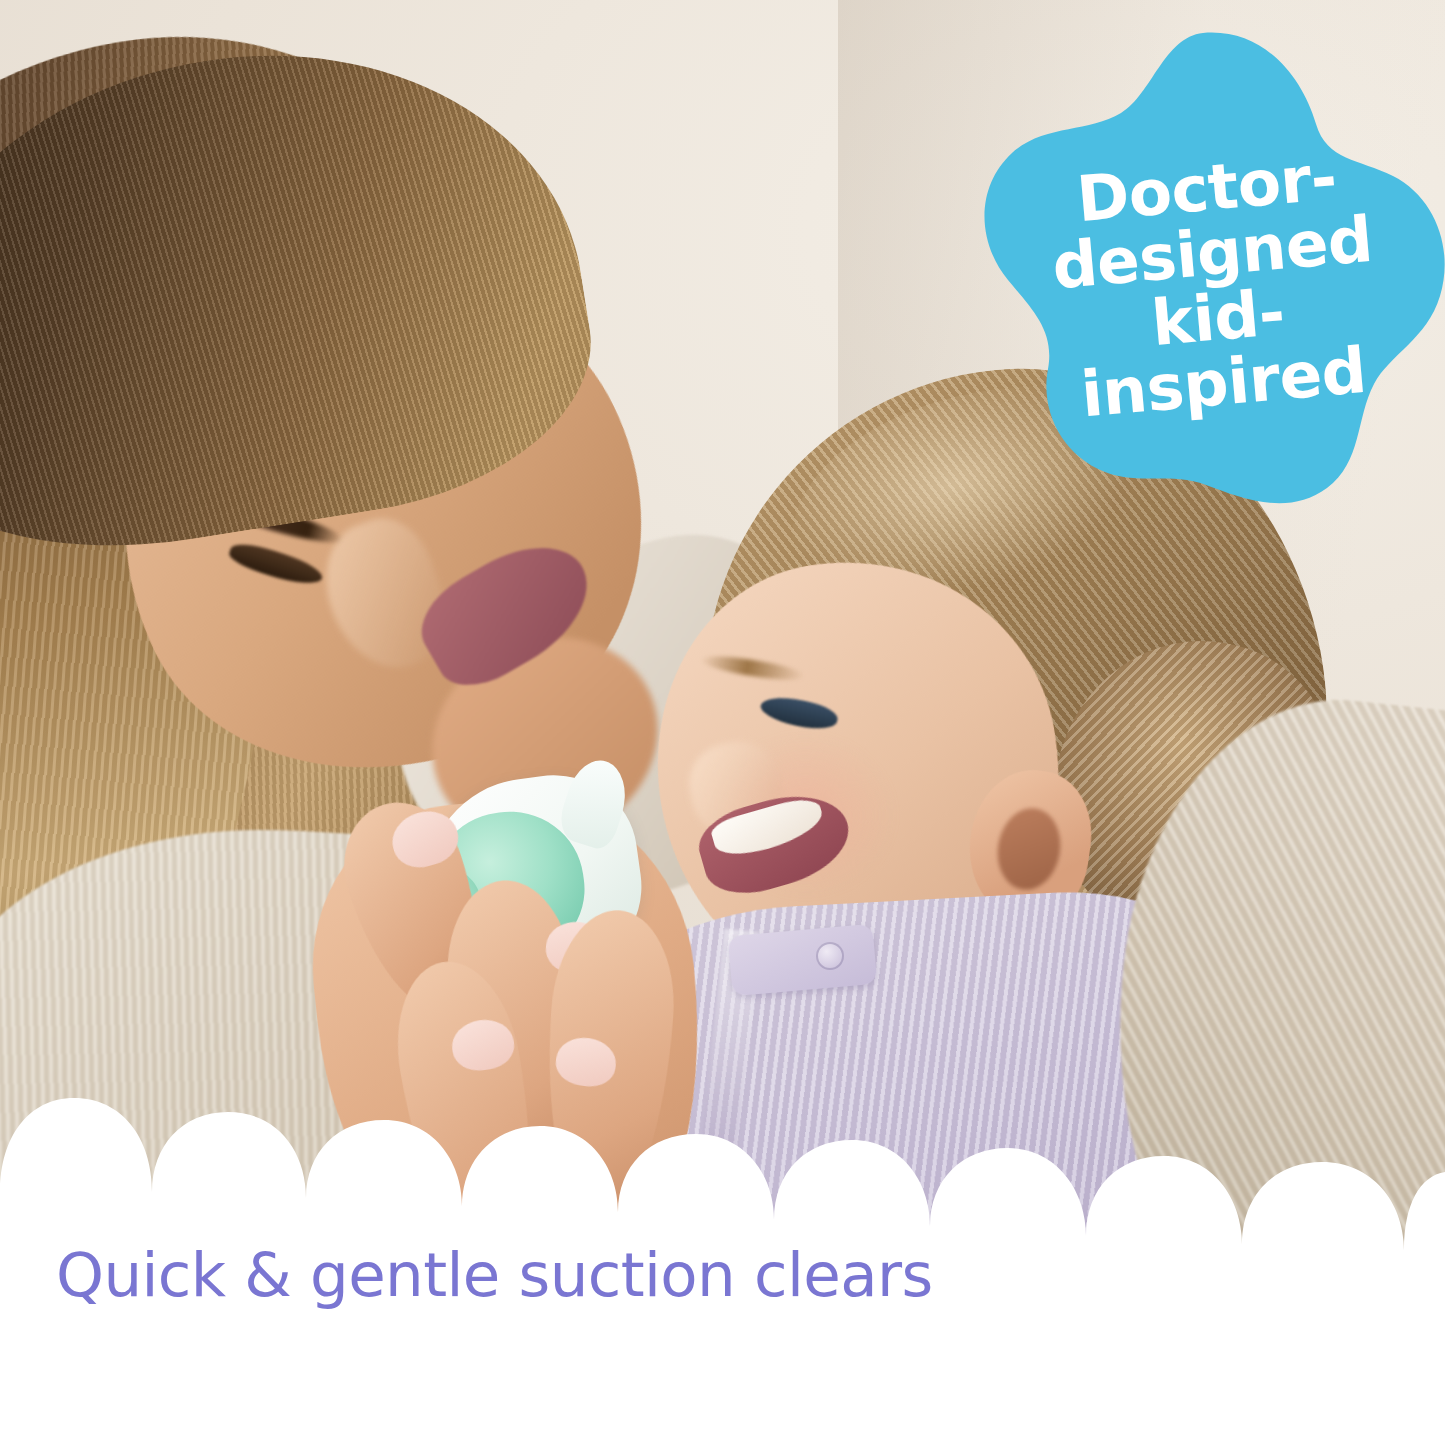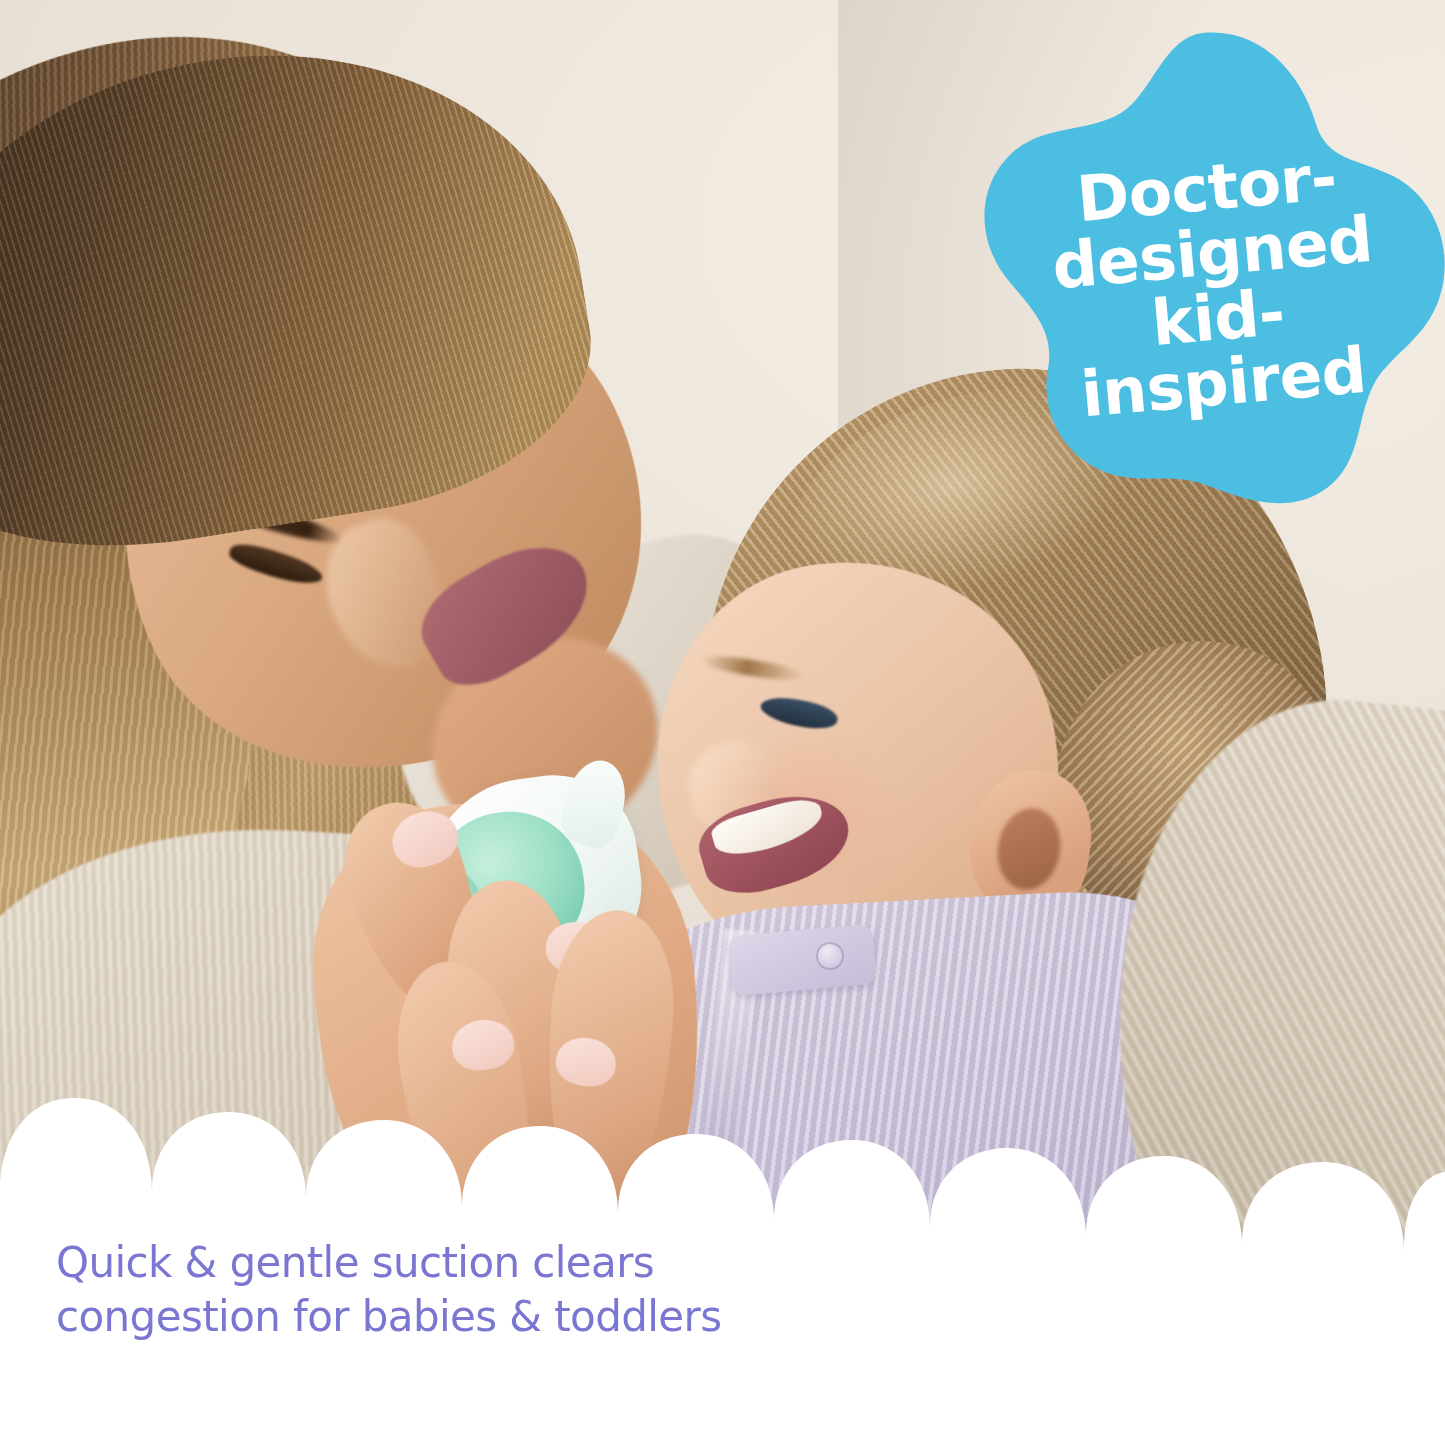--- a/index.html
+++ b/index.html
@@ -435,21 +435,21 @@
 
   
   .caption {
     position: absolute;
     left: 56px;
     top: 1236px;
     width: 1340px;
     color: #7a76d2;
     font-family: "DejaVu Sans", sans-serif;
     font-weight: 400;
-    font-size: 42px;
+    font-size: 61px;
     line-height: 1.28;
     letter-spacing: -0.6px;
   }
   .caption .cl { display: block; white-space: nowrap; }
 </style>
 </head>
 <body>
 
 <div id="stage">
 
@@ -556,16 +556,15 @@
                C1372,82 1404,122 1404,170
                C1404,124 1420,96 1445,92
                L1445,200 Z"></path>
     </svg>
   </div>
 
   <div class="bottom-panel"></div>
 
   <div class="caption">
     <span class="cl">Quick &amp; gentle suction clears</span>
-    <span class="cl">congestion for babies &amp; toddlers</span>
   </div>
 
 </div>
 
 </body></html>

